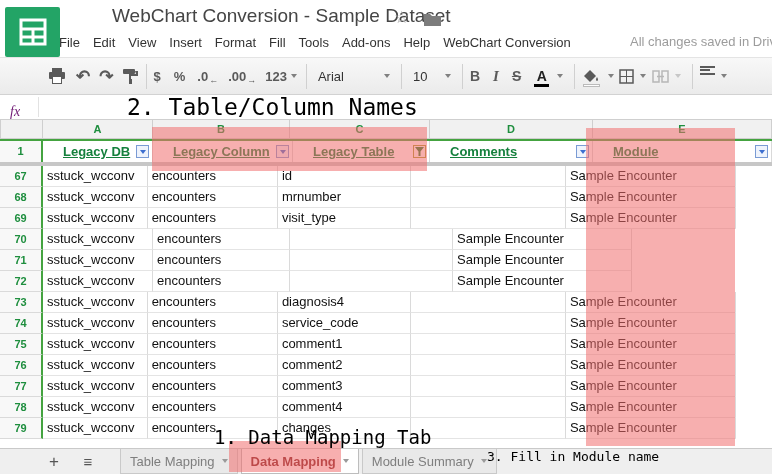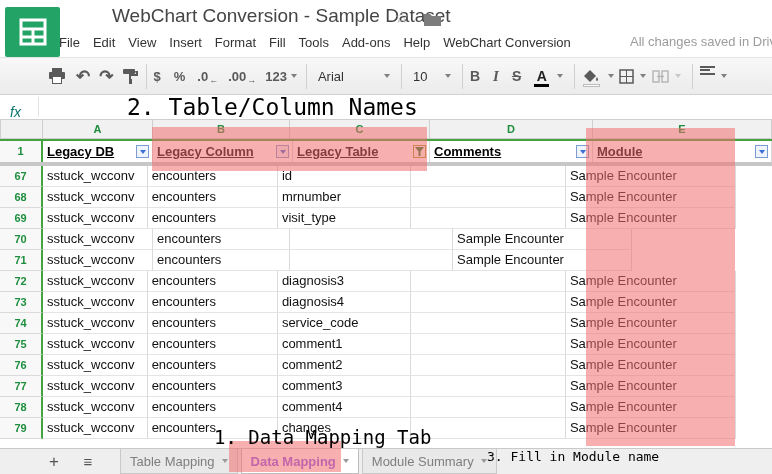--- a/index.html
+++ b/index.html
@@ -33,35 +33,35 @@
   .sizebox{width:38px;justify-content:space-between;padding:0 4px;font-weight:normal;color:#333}
   .ul-bar{position:absolute;left:2px;bottom:1px;width:15px;height:3px;background:#000}
   .fill-bar{position:absolute;left:1px;bottom:1px;width:17px;height:3px;background:#fdfdfd;border:1px solid #bbb;box-sizing:border-box}
   .ico-wrap{position:relative}
   .dim{opacity:.38}
   .alignbars span{display:block;height:2px;background:#5a5a5a;margin:1.5px 0}
 
   
   #formulabar{left:0;top:95px;width:772px;height:25px;position:absolute;background:#fff;
               border-bottom:1px solid #dadada;box-sizing:border-box}
-  #fx-label{position:absolute;left:10px;top:9px;font-family:Liberation Sans, sans-serif;
-            font-style:italic;font-size:14px;color:#0f766e}
+  #fx-label{position:absolute;left:10px;top:9px;font-family:Liberation Serif, serif;
+            font-style:italic;font-size:14px;color:#701a75}
   #fx-div{position:absolute;left:38px;top:2px;width:1px;height:20px;background:#e2e2e2}
 
   
   .w-rn{width:43px}.w-a{width:110px}.w-b{width:137px}.w-c{width:140px}.w-d{width:163px}.w-e{width:179px}
   #colheaders{left:0;top:119px;width:772px;height:20px;position:absolute;display:flex}
   .cl{box-sizing:border-box;background:#f1f1f1;border:1px solid #cfcfcf;border-left:none;
       color:#1e8e3e;font-weight:bold;font-size:11px;text-align:center;line-height:18px}
   .cl.corner{border-left:1px solid #cfcfcf;color:transparent}
   #row1{left:0;top:139px;width:772px;height:23px;position:absolute;display:flex;
         border-top:2px solid #44a340;box-sizing:border-box}
   .hcell{box-sizing:border-box;background:#fff;border-right:1px solid #d9d9d9;display:flex;
-         align-items:center;justify-content:space-between;padding-left:4px;font-size:13px;
-         font-weight:bold;text-decoration:underline;color:#000000;overflow:hidden;white-space:nowrap}
+         align-items:center;justify-content:space-between;padding-left:20px;font-size:13px;
+         font-weight:bold;text-decoration:underline;color:#15803d;overflow:hidden;white-space:nowrap}
   .rncell{box-sizing:border-box;background:#f8f8f8;border-right:2px solid #44a340;
           color:#1e8e3e;font-weight:bold;font-size:11px;text-align:center;flex:none}
   #row1 .rncell{line-height:21px}
   .fbtn{width:13px;height:13px;box-sizing:border-box;border:1px solid #7a9bd4;background:#eef3fc;
         display:flex;align-items:center;justify-content:center;margin-right:3px;flex:none}
   .fbtn .tri{width:0;height:0;border-left:3px solid transparent;border-right:3px solid transparent;
              border-top:4px solid #3d6fd0}
   .fbtn.funnel{border-color:#a89b32;background:#fdfdf5}
   #frozen-divider{left:0;top:162px;width:772px;height:4px;position:absolute;background:#c7c7c7}
   #grid-body{left:0;top:166px;width:736px;position:absolute}
@@ -73,21 +73,21 @@
   
   #tabbar{left:0;top:448px;width:772px;height:26px;position:absolute;background:#efefef;
           border-top:1px solid #c9c9c9;box-sizing:border-box;display:flex;align-items:center}
   #add-sheet{margin-left:44px;font-size:17px;color:#555;width:20px;text-align:center}
   #all-sheets{margin-left:14px;font-size:15px;color:#555;width:20px;text-align:center}
   #tabs{margin-left:22px;display:flex;height:25px}
   .tab{box-sizing:border-box;display:flex;align-items:center;padding:0 9px;font-size:13px;
        color:#7e7e7e;background:#e9e9e9;border:1px solid #c9c9c9;border-top:none;margin-right:3px}
   .tab .tabcaret{width:0;height:0;border-left:3px solid transparent;border-right:3px solid transparent;
                  border-top:4px solid #9a9a9a;margin-left:7px}
-  .tab.active{background:#fff;color:#8b5cf6;font-weight:bold;border-color:#bdbdbd}
+  .tab.active{background:#fff;color:#7f1d1d;font-weight:bold;border-color:#bdbdbd}
 
   
   .hl{position:absolute;background:rgba(240,110,110,.55);z-index:20;pointer-events:none}
   #hl-columns{left:152px;top:127px;width:275px;height:44px}
   #hl-module{left:586px;top:128px;width:149px;height:318px}
   #hl-tab{left:229px;top:441px;width:112px;height:31px}
   .anno{position:absolute;font-family:"DejaVu Sans Mono",monospace;color:#000;z-index:30;
         white-space:nowrap;pointer-events:none}
   #anno-step2{left:127px;top:94px;font-size:23px}
   #anno-step1{left:214px;top:426px;font-size:19px}
@@ -299,21 +299,20 @@
       <div class="rncell w-rn">71</div>
       <div class="gcell w-a">sstuck_wcconv</div>
       <div class="gcell w-b">encounters</div>
       <div class="gcell w-d"></div>
       <div class="gcell w-e">Sample Encounter</div>
     </div>
     <div class="grow">
       <div class="rncell w-rn">72</div>
       <div class="gcell w-a">sstuck_wcconv</div>
       <div class="gcell w-b">encounters</div>
-      <div class="gcell w-c">diagnosis3</div>
       <div class="gcell w-d"></div>
       <div class="gcell w-e">Sample Encounter</div>
     </div>
     <div class="grow">
       <div class="rncell w-rn">73</div>
       <div class="gcell w-a">sstuck_wcconv</div>
       <div class="gcell w-b">encounters</div>
       <div class="gcell w-c">diagnosis4</div>
       <div class="gcell w-d"></div>
       <div class="gcell w-e">Sample Encounter</div>

